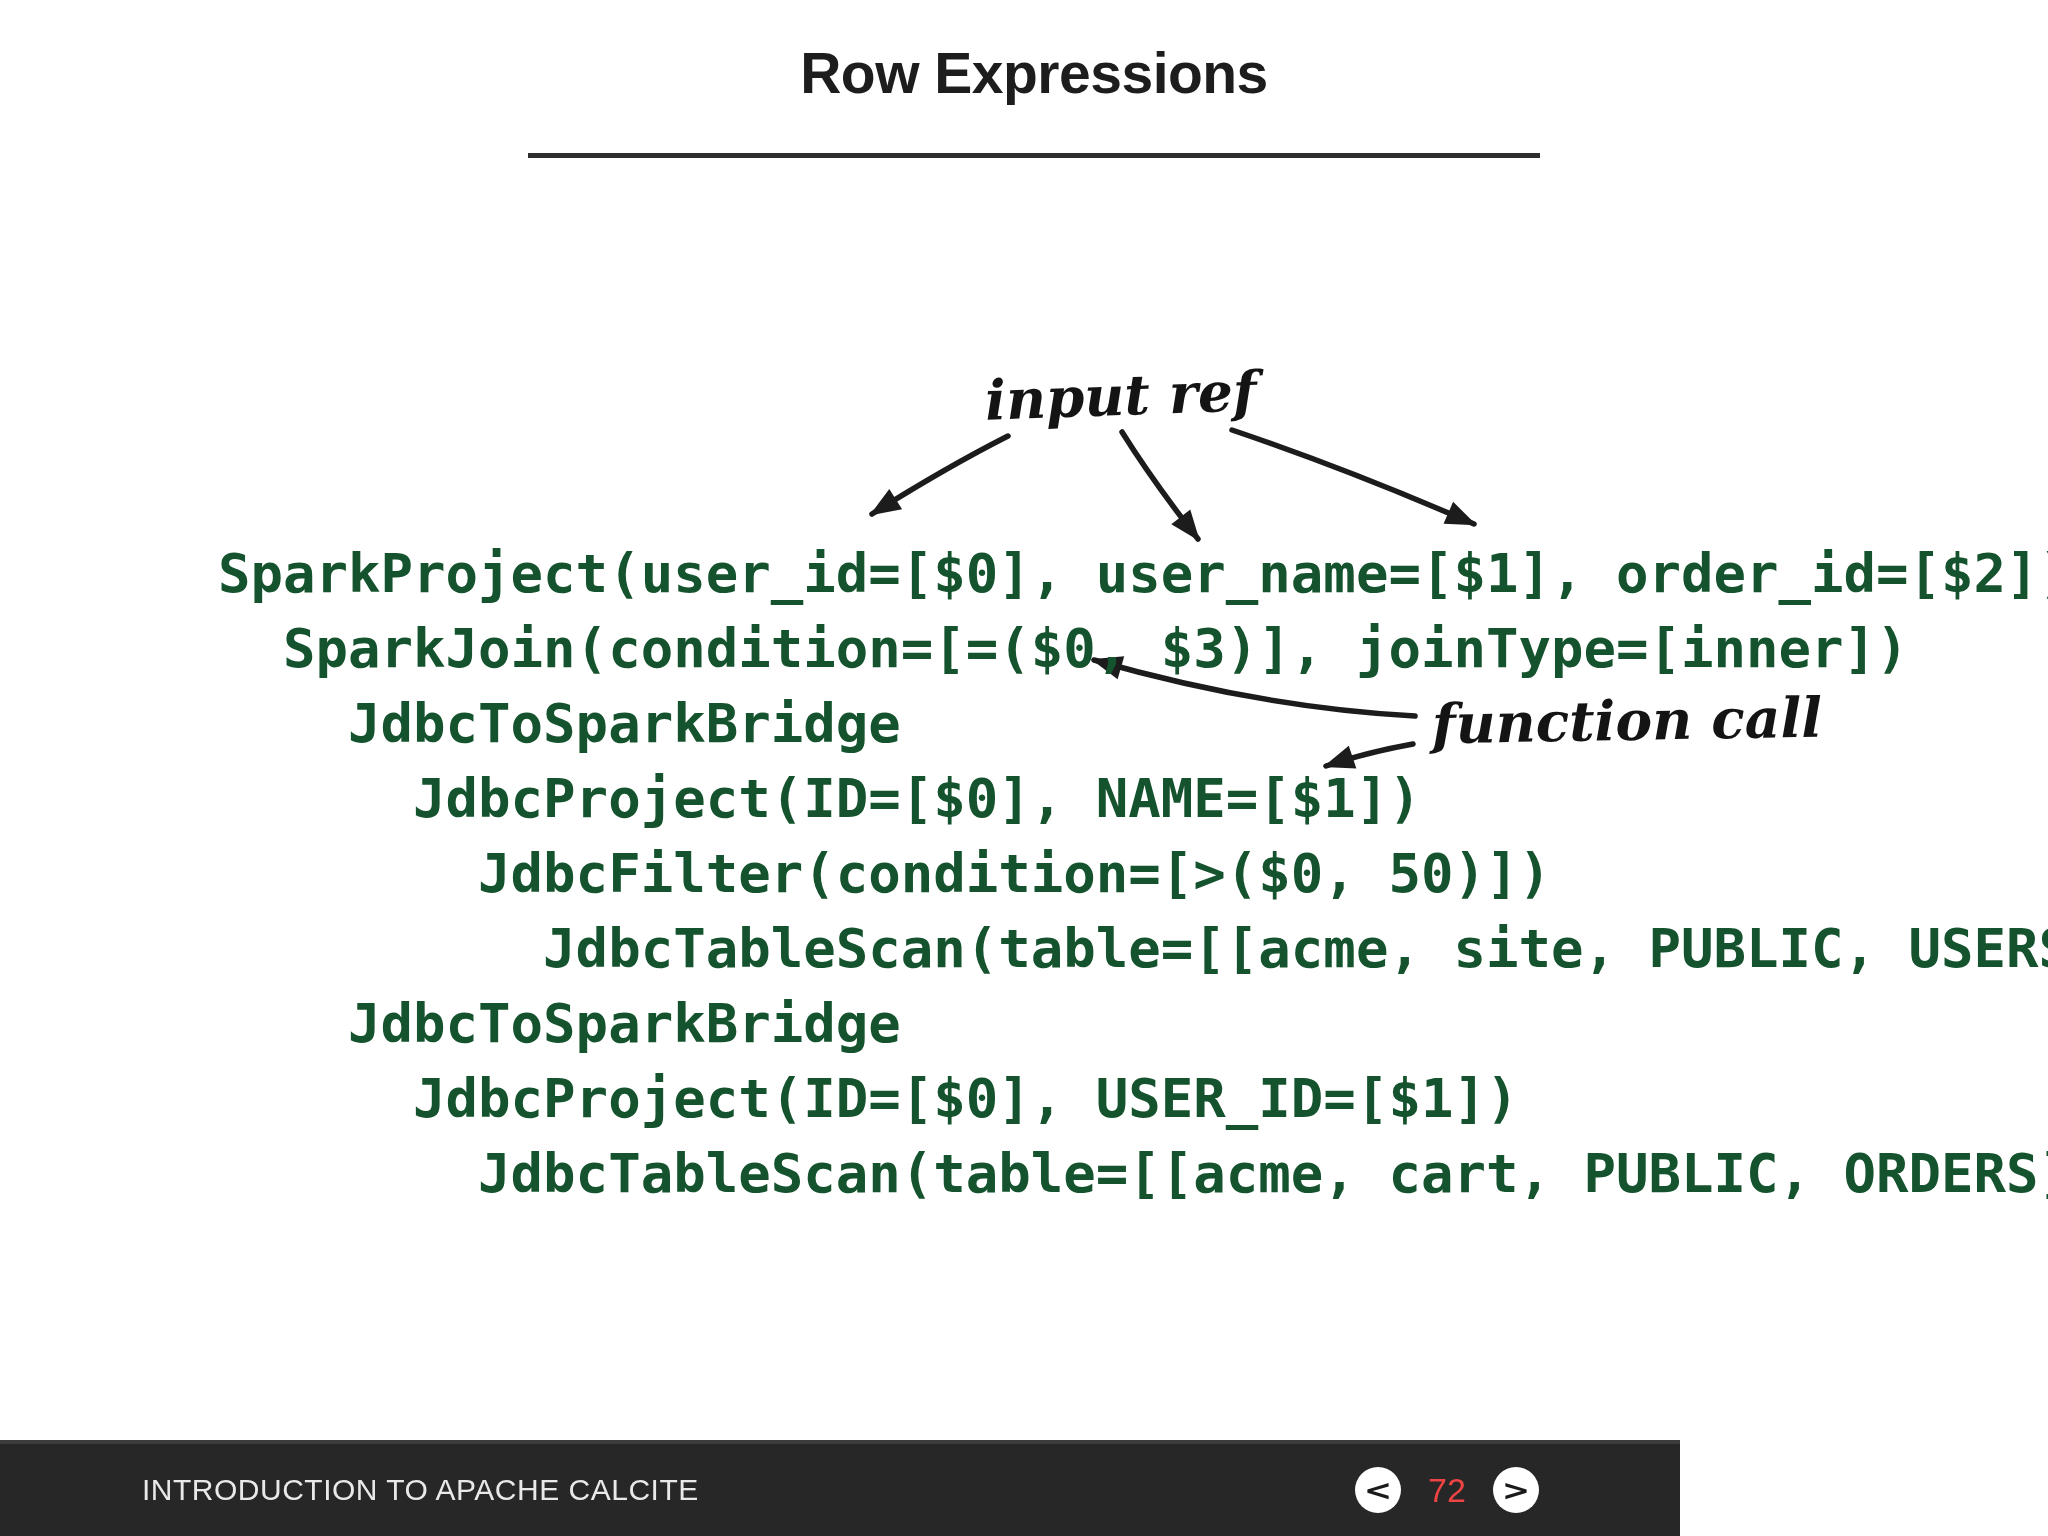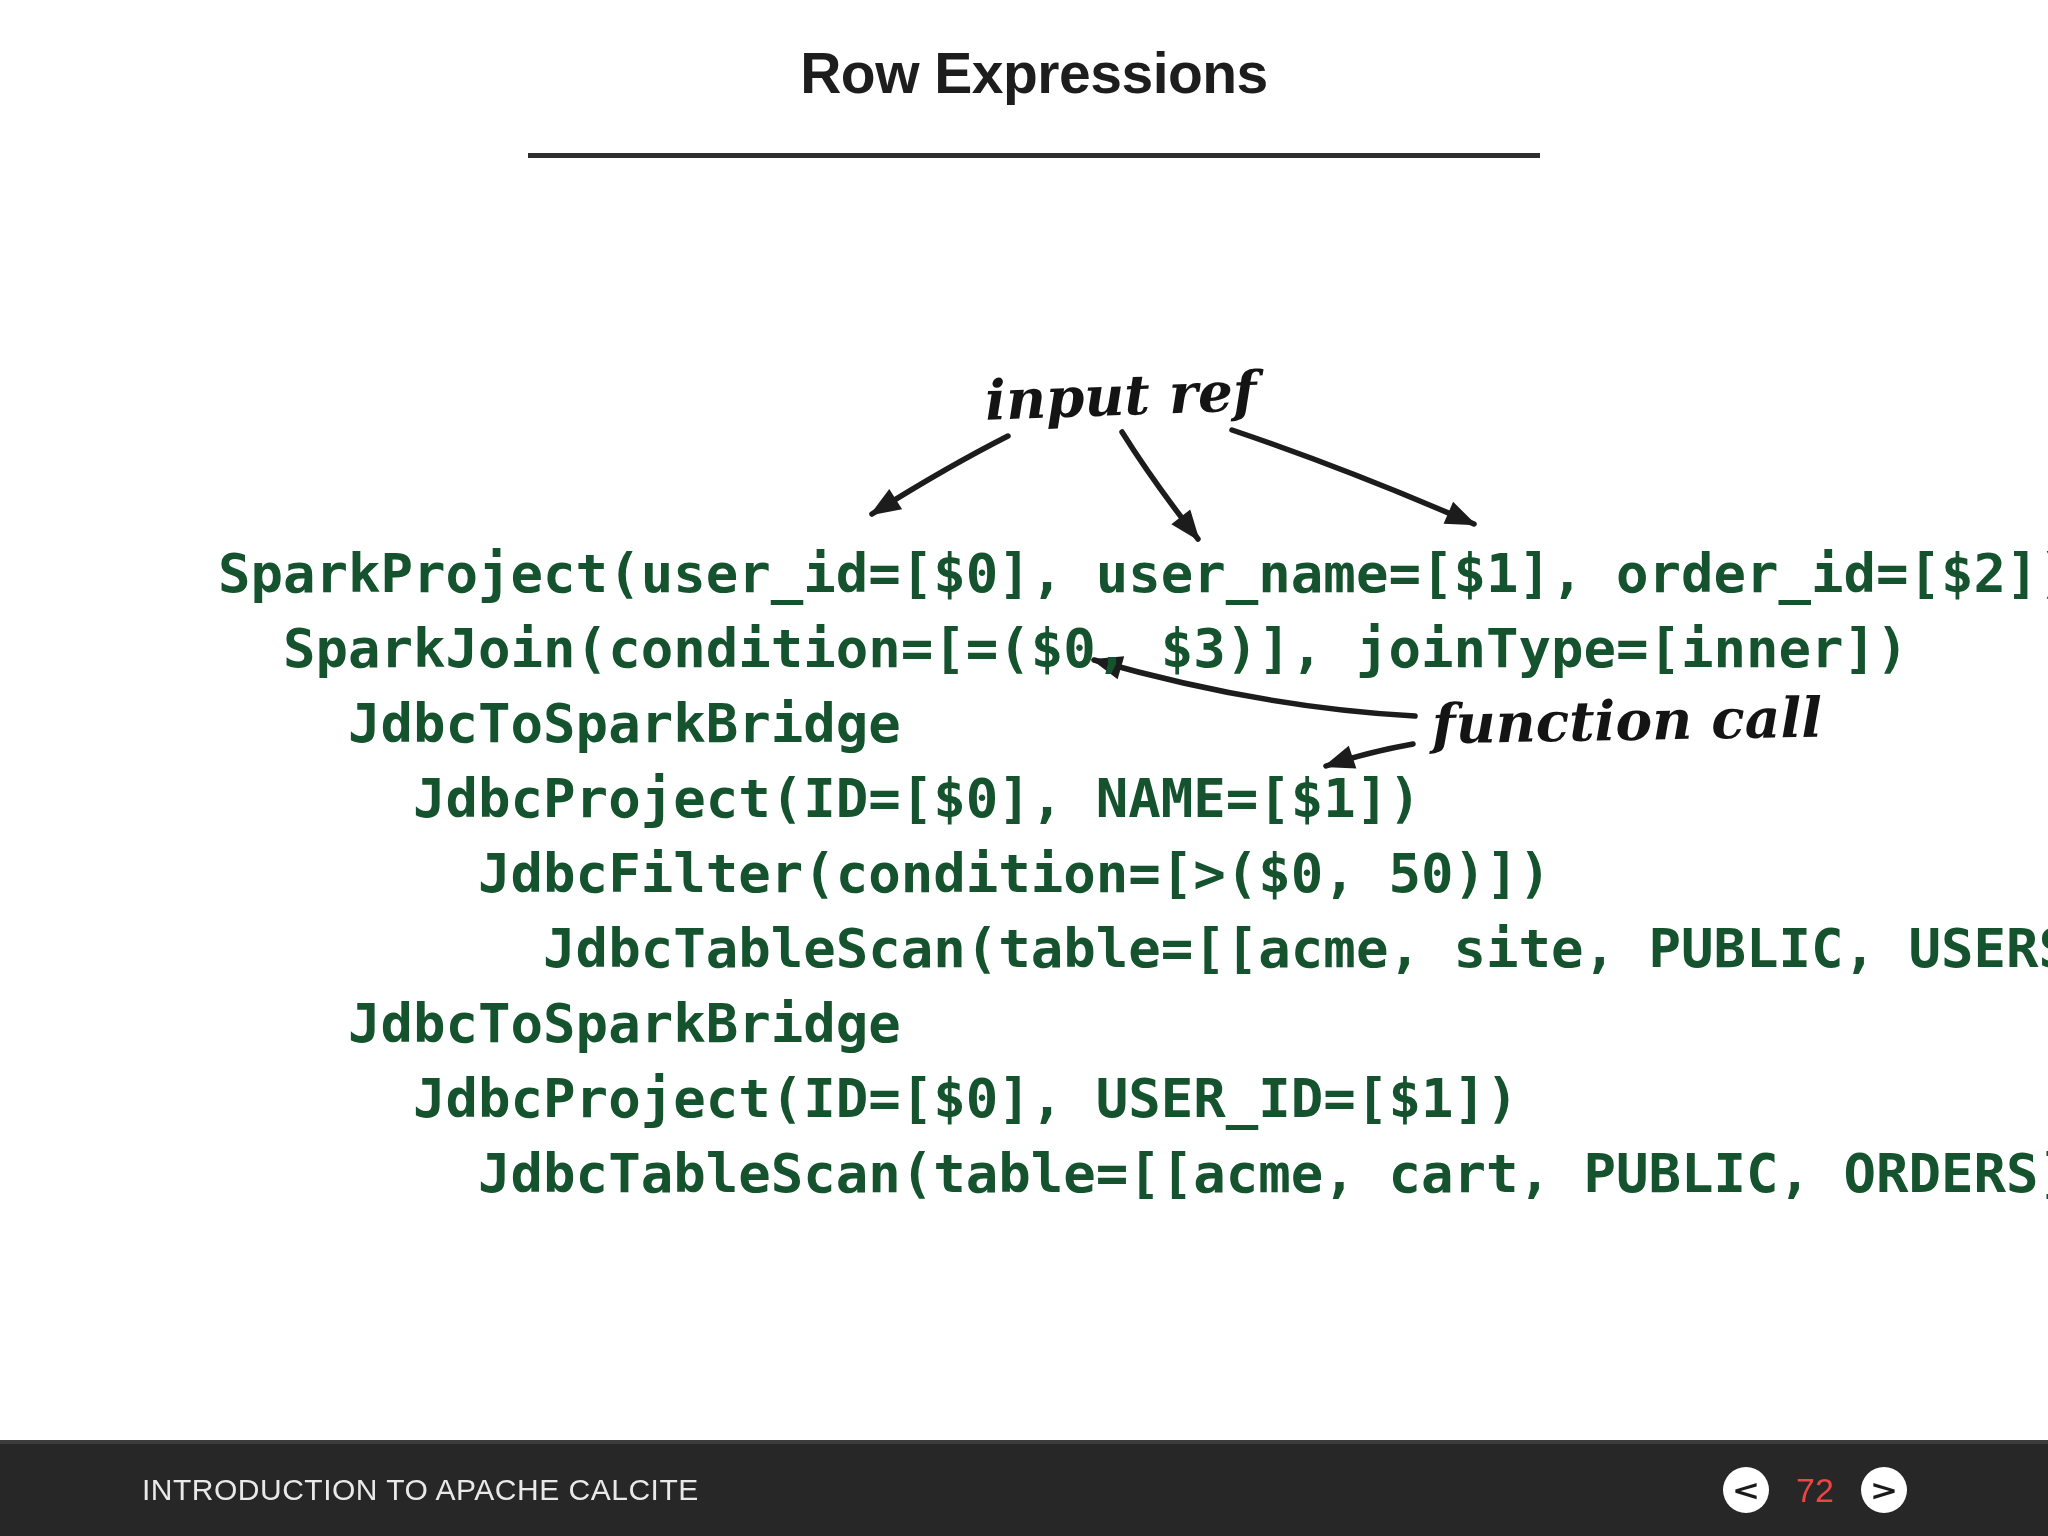--- a/index.html
+++ b/index.html
@@ -90,21 +90,21 @@
     stroke: #1c1c1c;
     stroke-width: 5.5;
     stroke-linecap: round;
   }
 
   
   .footer {
     position: absolute;
     left: 0;
     bottom: 0;
-    width: 2048px;
+    width: 1680px;
     height: 92px;
     background: #272727;
     border-top: 4px solid #3c3c3c;
     box-sizing: content-box;
   }
   .footer-title {
     position: absolute;
     left: 142px;
     top: 50%;
     transform: translateY(-50%);

